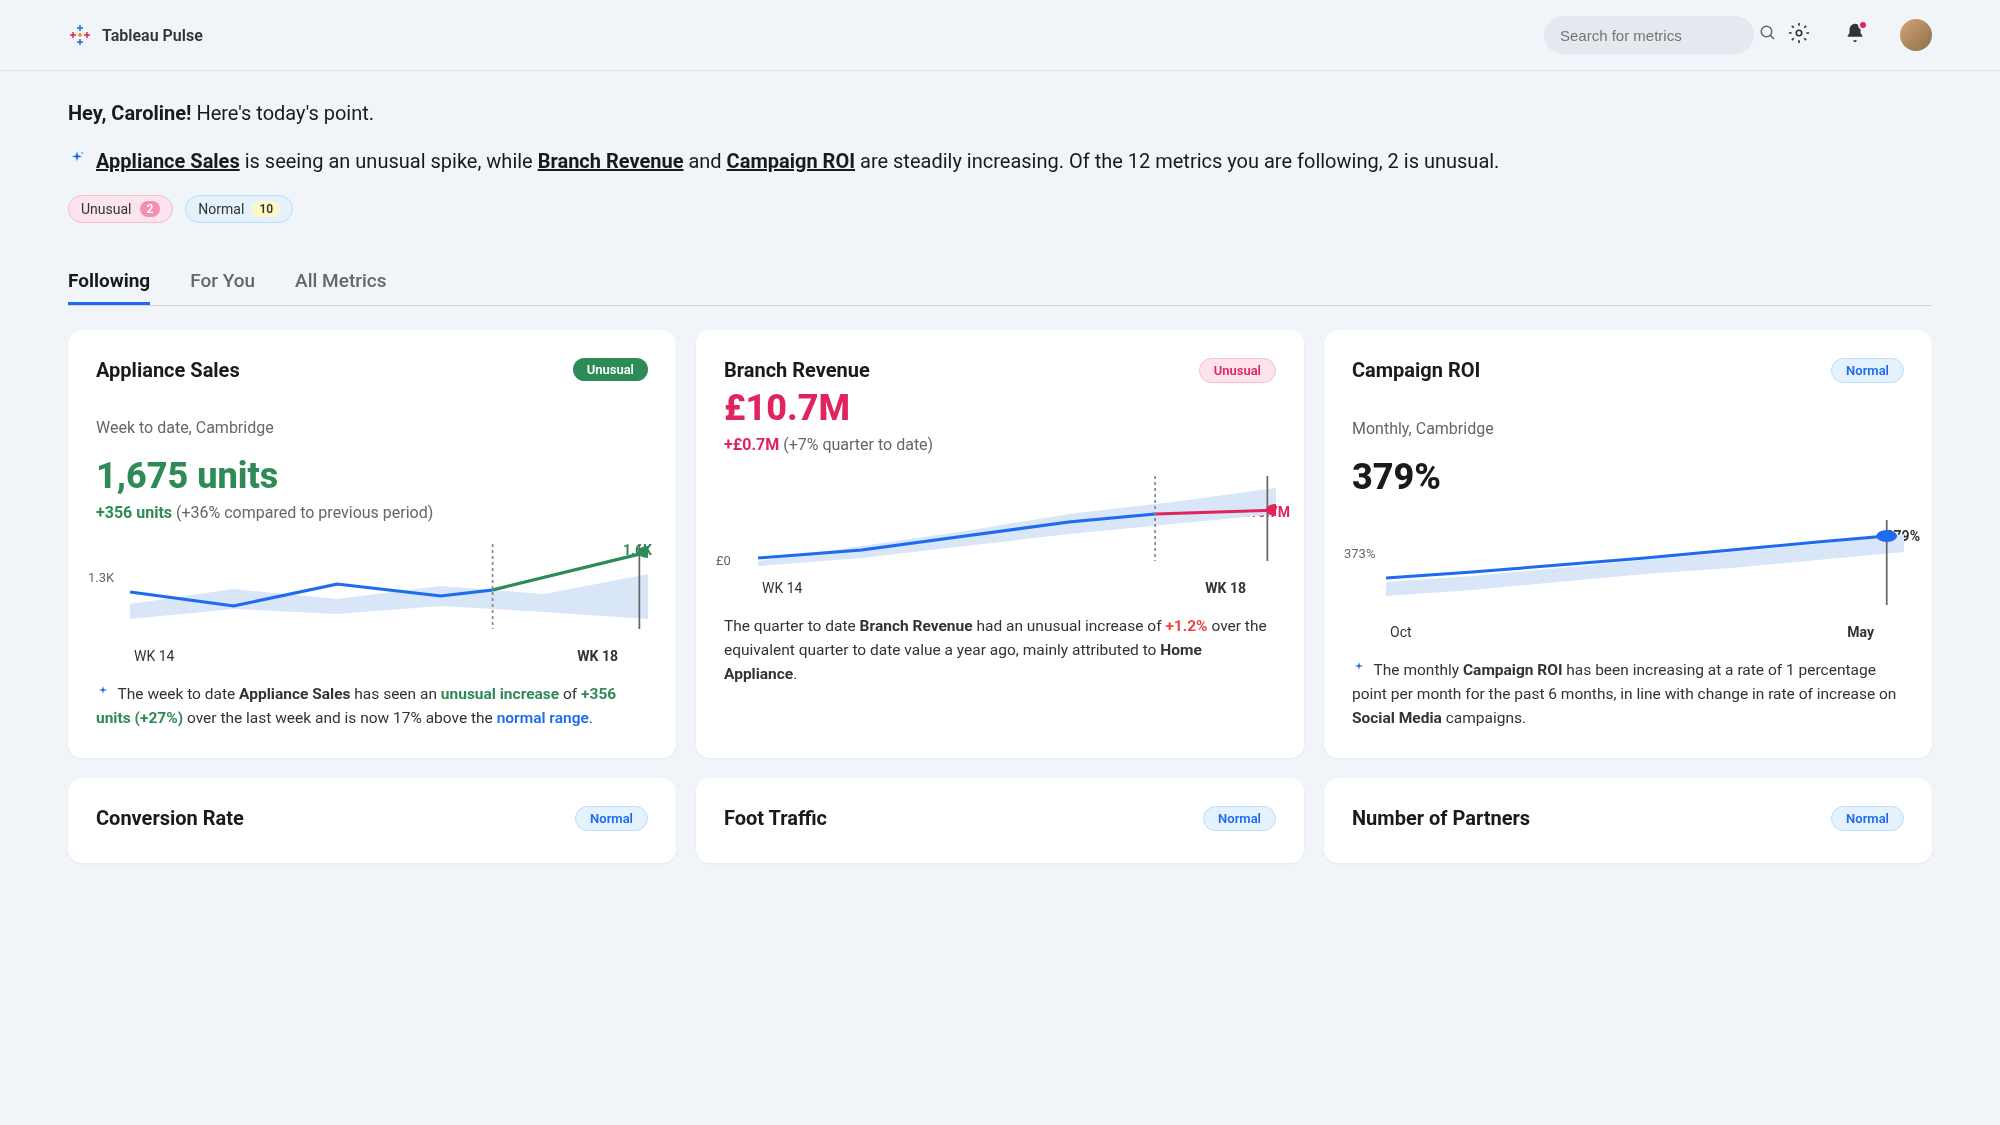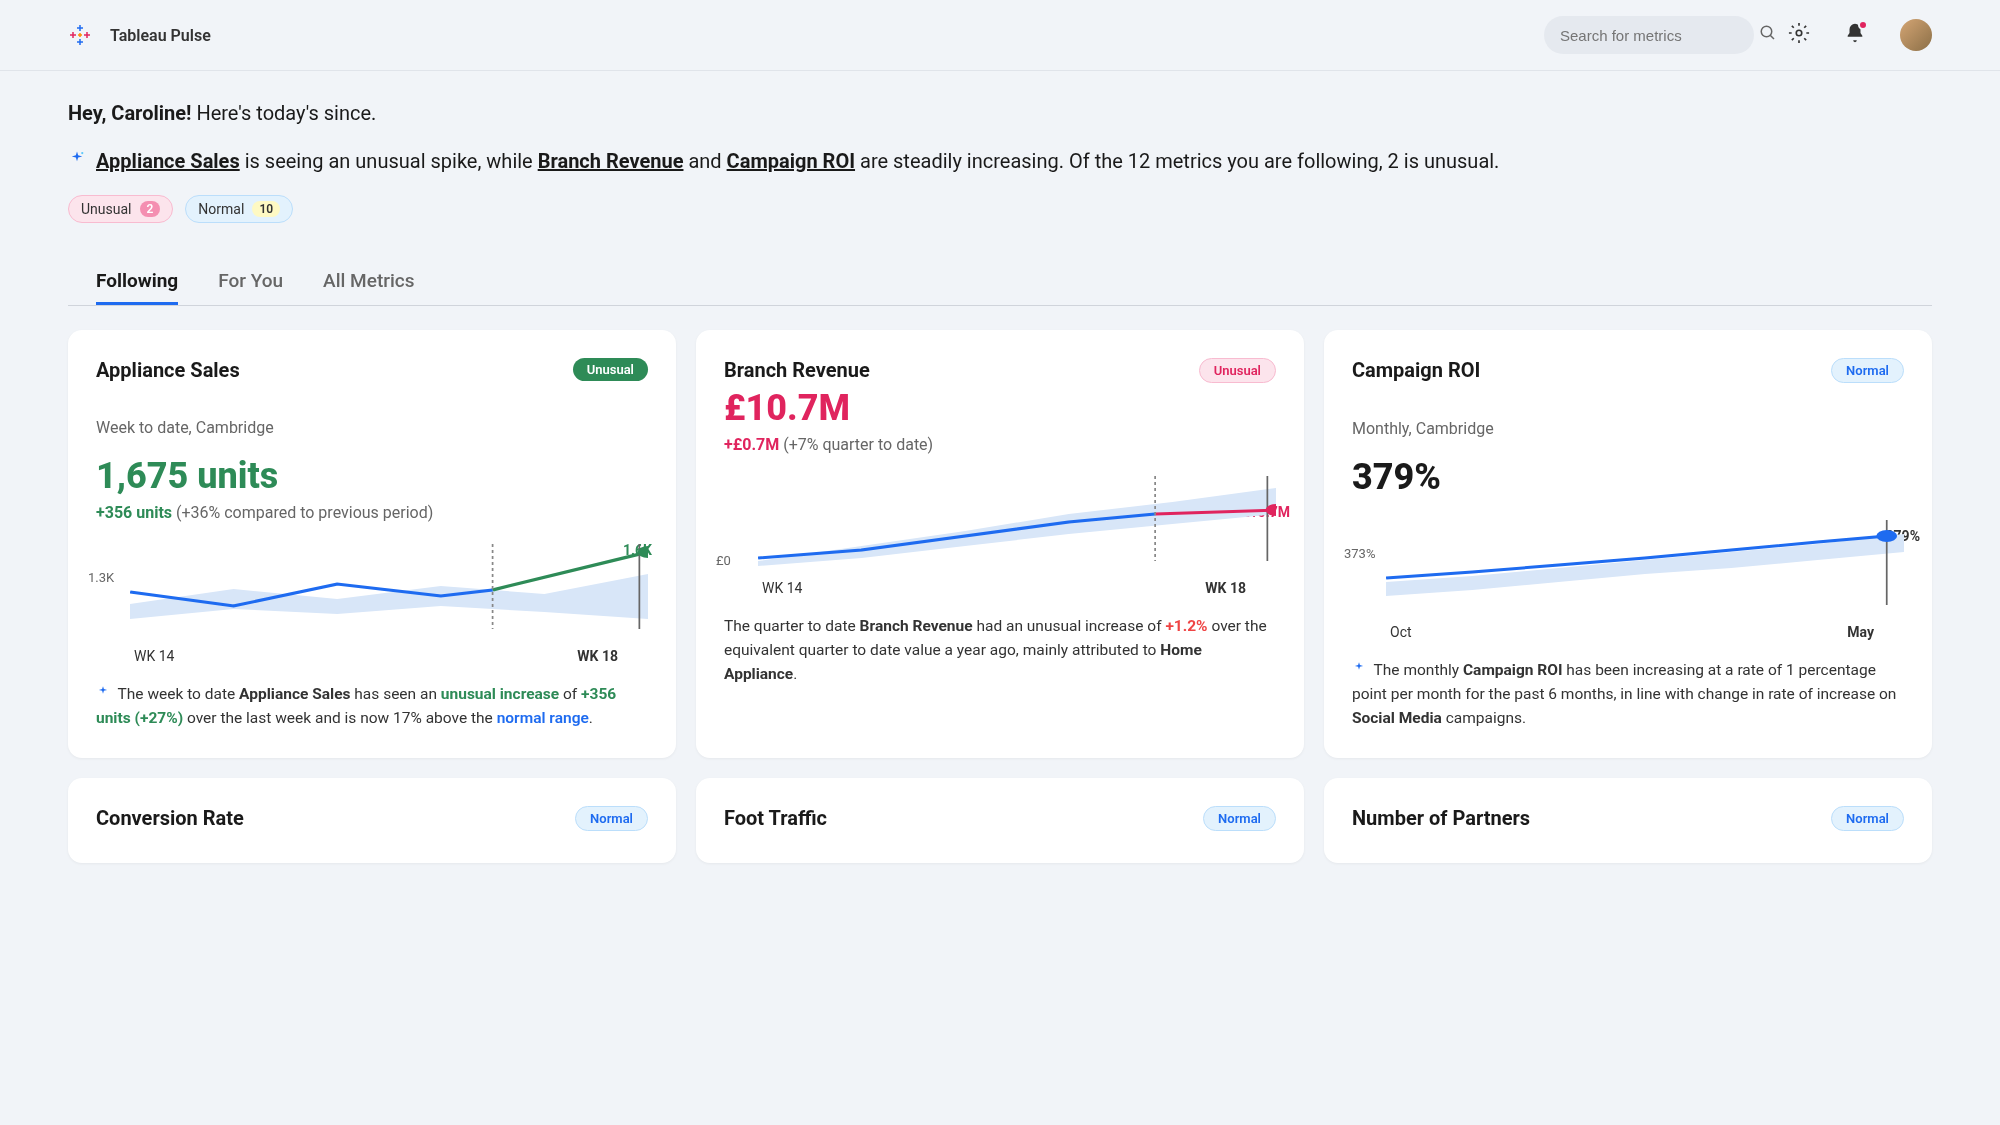--- a/index.html
+++ b/index.html
@@ -1,19 +1,19 @@
 <!DOCTYPE html>
 <html><head>
   <meta charset="utf-8">
   <style>
     * { margin: 0; padding: 0; box-sizing: border-box; }
     body { font-family: -apple-system, BlinkMacSystemFont, 'Segoe UI', Roboto, sans-serif; background: #f1f4f8; color: #1a1a1a; }
     
     .header { display: flex; align-items: center; justify-content: space-between; padding: 16px 68px; background: #f1f4f8; border-bottom: 1px solid #e0e4ea; }
-    .logo-section { display: flex; align-items: center; gap: 18px; }
+    .logo-section { display: flex; align-items: center; gap: 10px; }
     .logo-icon { width: 24px; height: 24px; }
     .brand { font-weight: 600; font-size: 16px; color: #333; }
     .header-right { display: flex; align-items: center; gap: 34px; }
     .search-box { display: flex; align-items: center; background: #e5e9ef; border-radius: 20px; padding: 8px 16px; width: 210px; }
     .search-box input { border: none; background: transparent; outline: none; font-size: 15px; color: #666; flex: 1; }
     .search-icon-wrap { color: #666; }
     .gear-icon, .bell-icon { width: 22px; height: 22px; cursor: pointer; color: #333; }
     .bell-wrap { position: relative; }
     .bell-dot { position: absolute; top: -2px; right: -2px; width: 10px; height: 10px; background: #e0245e; border-radius: 50%; border: 2px solid #f1f4f8; }
     .avatar { width: 32px; height: 32px; border-radius: 50%; background: linear-gradient(135deg, #d4a574, #8b6f47); }
@@ -29,21 +29,21 @@
     .chips { display: flex; gap: 12px; margin-bottom: 36px; }
     .chip { display: inline-flex; align-items: center; gap: 8px; padding: 5px 12px; border-radius: 16px; font-size: 14px; cursor: pointer; }
     .chip-unusual { background: #fce4ec; color: #333; border: 1px solid #f8bbd0; }
     .chip-normal { background: #e3f2fd; color: #333; border: 1px solid #bbdefb; }
     .chip-count { background: rgba(0,0,0,0.08); padding: 1px 7px; border-radius: 10px; font-size: 12px; font-weight: 600; }
     .chip-unusual .chip-count { background: #f48fb1; color: #fff; }
     .chip-normal .chip-count { background: #fef9c3; color: #333; }
     
     .tabs { display: flex; gap: 40px; border-bottom: 1px solid #d0d4db; margin-bottom: 24px; }
     .tab { padding: 10px 0; font-size: 19px; color: #666; cursor: pointer; border-bottom: 3px solid transparent; font-weight: 500; }
-    .tab.active { color: #1a1a1a; font-weight: 700; border-bottom-color: #1e6bf0; margin-left: 28px; }
+    .tab.active { color: #1a1a1a; font-weight: 700; border-bottom-color: #1e6bf0; }
     
     .cards { display: grid; grid-template-columns: repeat(3, 1fr); gap: 20px; }
     .card { background: #fff; border-radius: 14px; padding: 28px; box-shadow: 0 1px 3px rgba(0,0,0,0.05); }
     .card-head { display: flex; justify-content: space-between; align-items: flex-start; margin-bottom: 4px; }
     .card-title { font-size: 20px; font-weight: 700; color: #1a1a1a; }
     .badge { padding: 4px 14px; border-radius: 14px; font-size: 13px; font-weight: 600; }
     .badge-unusual-solid { background: #2e8b57; color: #fff; }
     .badge-unusual-outline { background: #fce4ec; color: #e0245e; border: 1px solid #f8bbd0; }
     .badge-normal { background: #e3f2fd; color: #1e6bf0; border: 1px solid #bbdefb; }
     .card-sub { font-size: 16px; color: #666; margin-bottom: 18px; margin-top: 36px; }
@@ -116,21 +116,21 @@
         </svg>
       <span class="bell-dot"></span>
     </span>
     <div class="avatar"></div>
   </div>
 </div>
 
 <div class="container">
   <div class="greeting">
     <b>Hey, Caroline!</b>
-    <span>Here's today's since.</span>
+    <span>Here's today's point.</span>
   </div>
 
   <div class="summary">
     <span class="sparkle">
       <svg width="18" height="18" viewBox="0 0 24 24">
           <path fill="#1e6bf0" d="M12 2l1.5 5L19 8.5l-5.5 1.5L12 15l-1.5-5L5 8.5 10.5 7z"></path>
           <circle cx="19" cy="4" r="1.5" fill="#5ac8fa"></circle>
         </svg>
     </span>
     <span class="summary-line">

